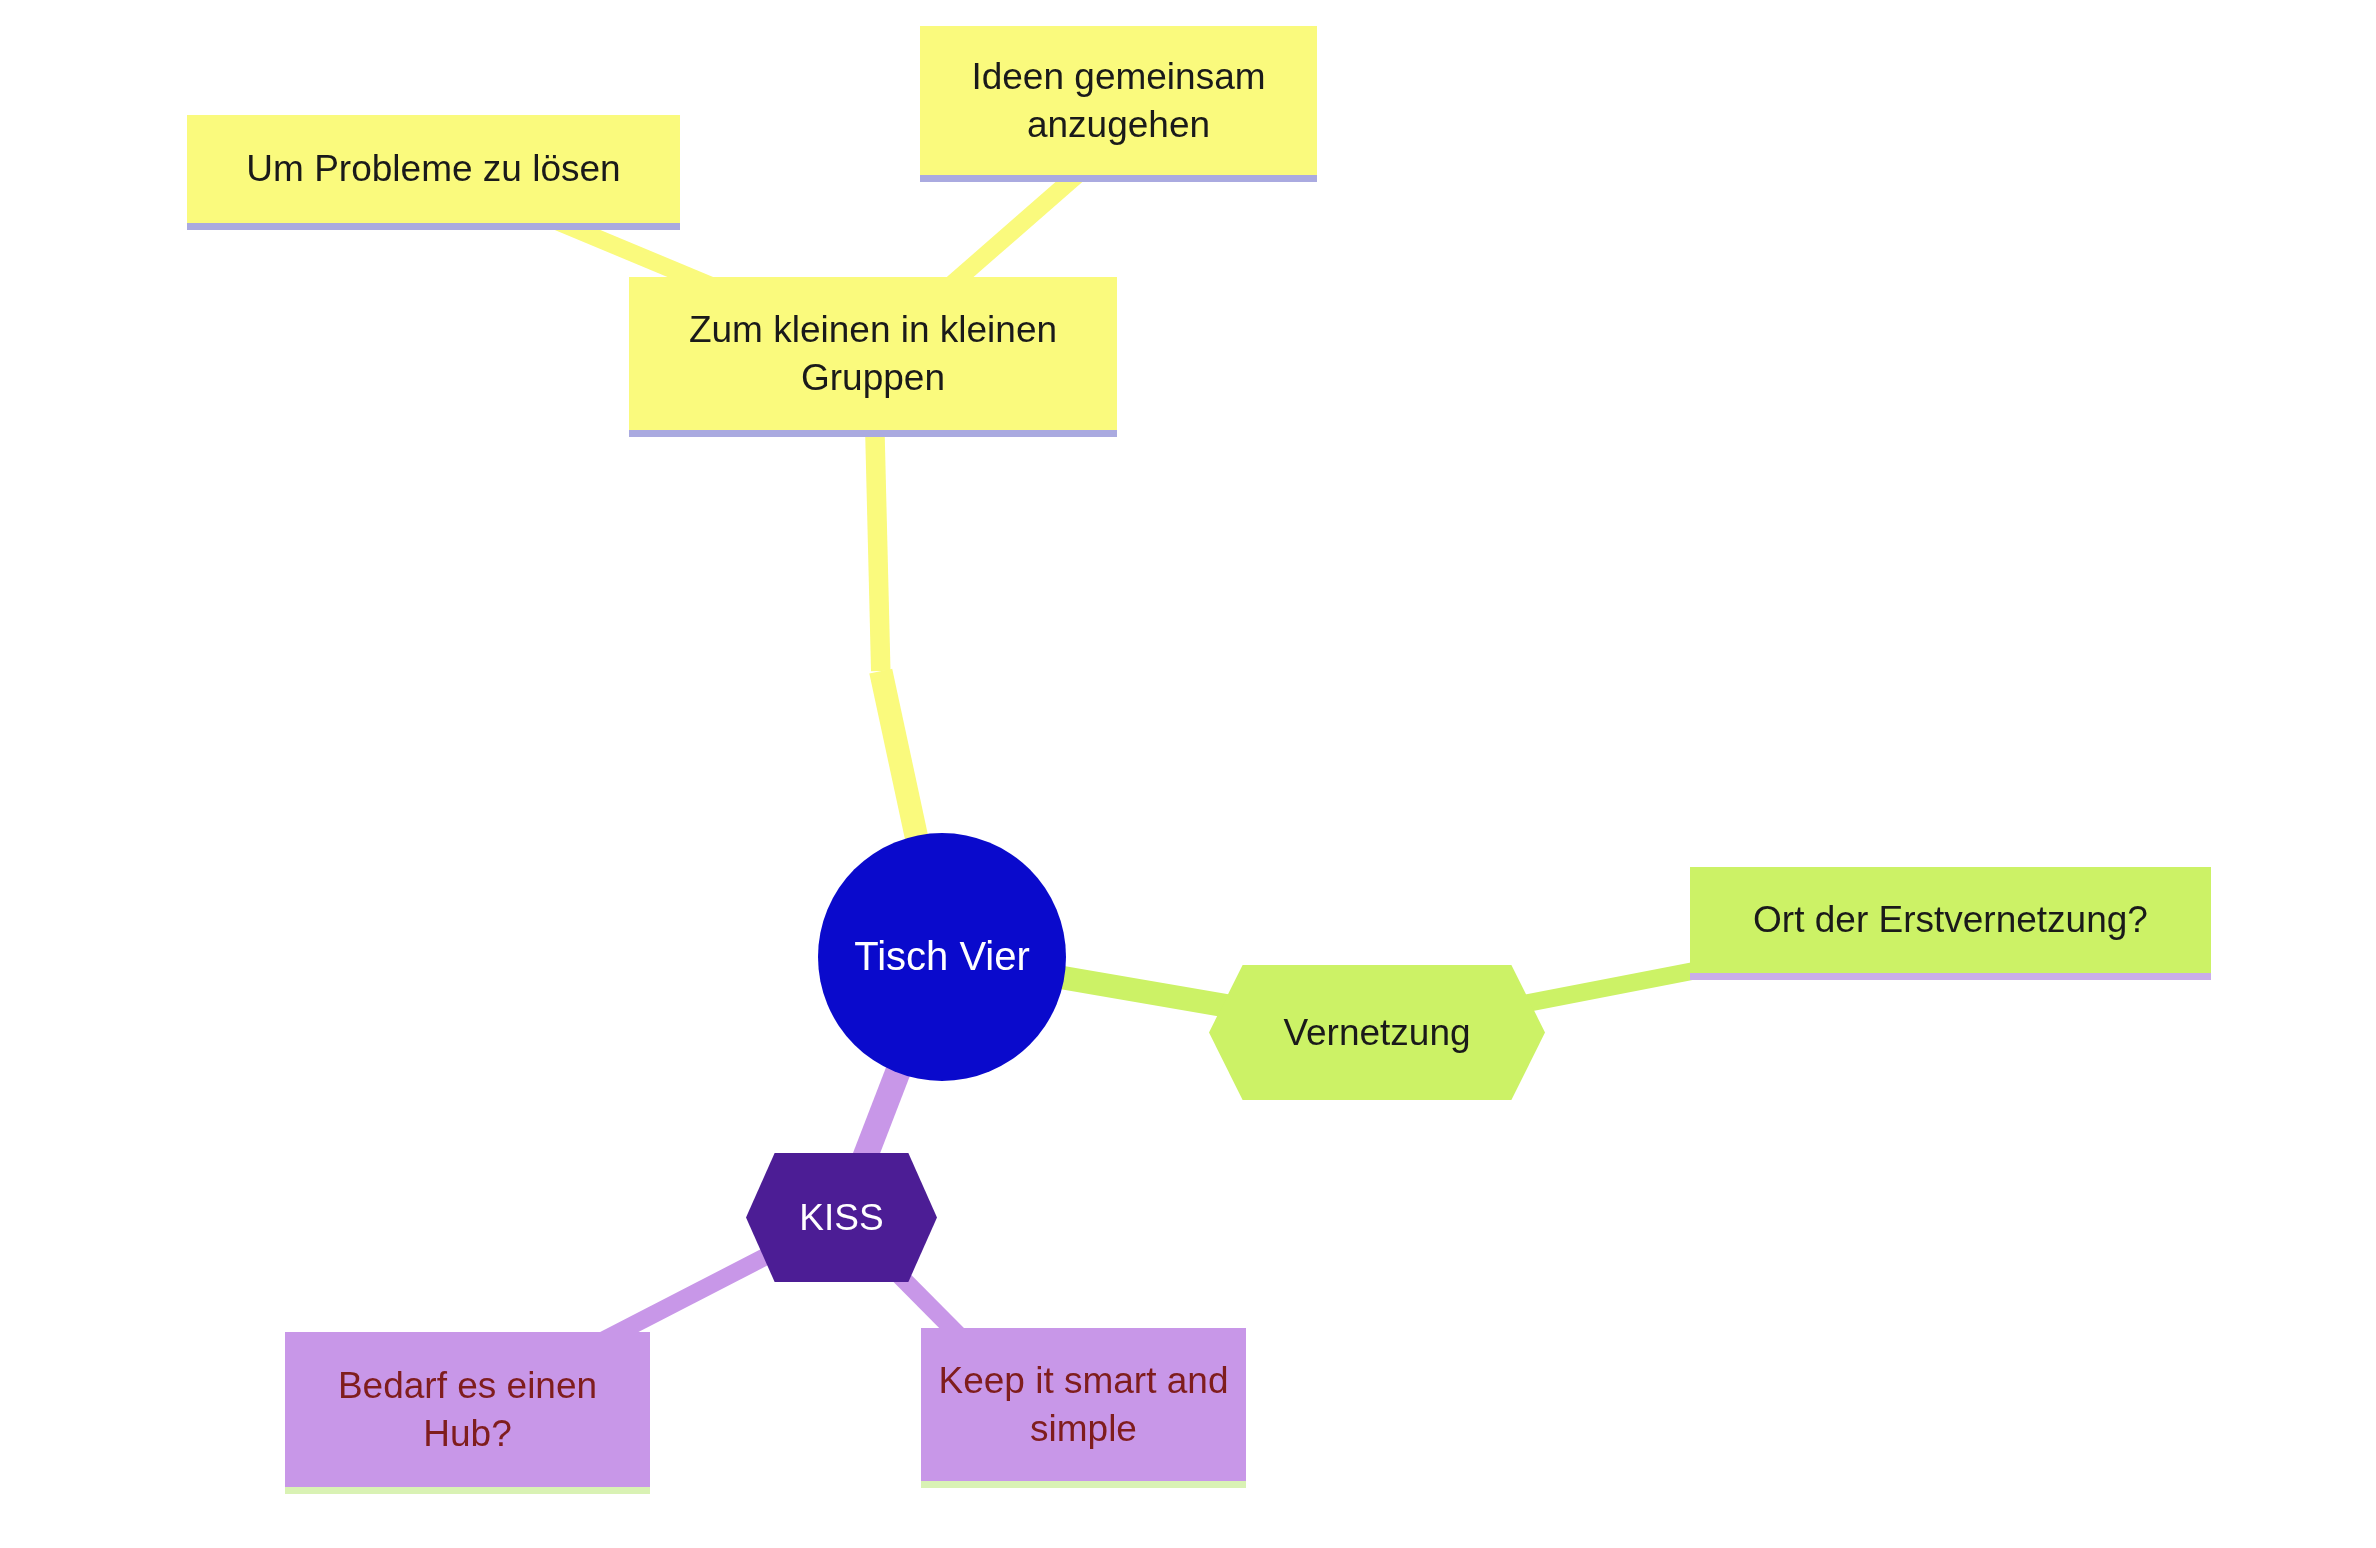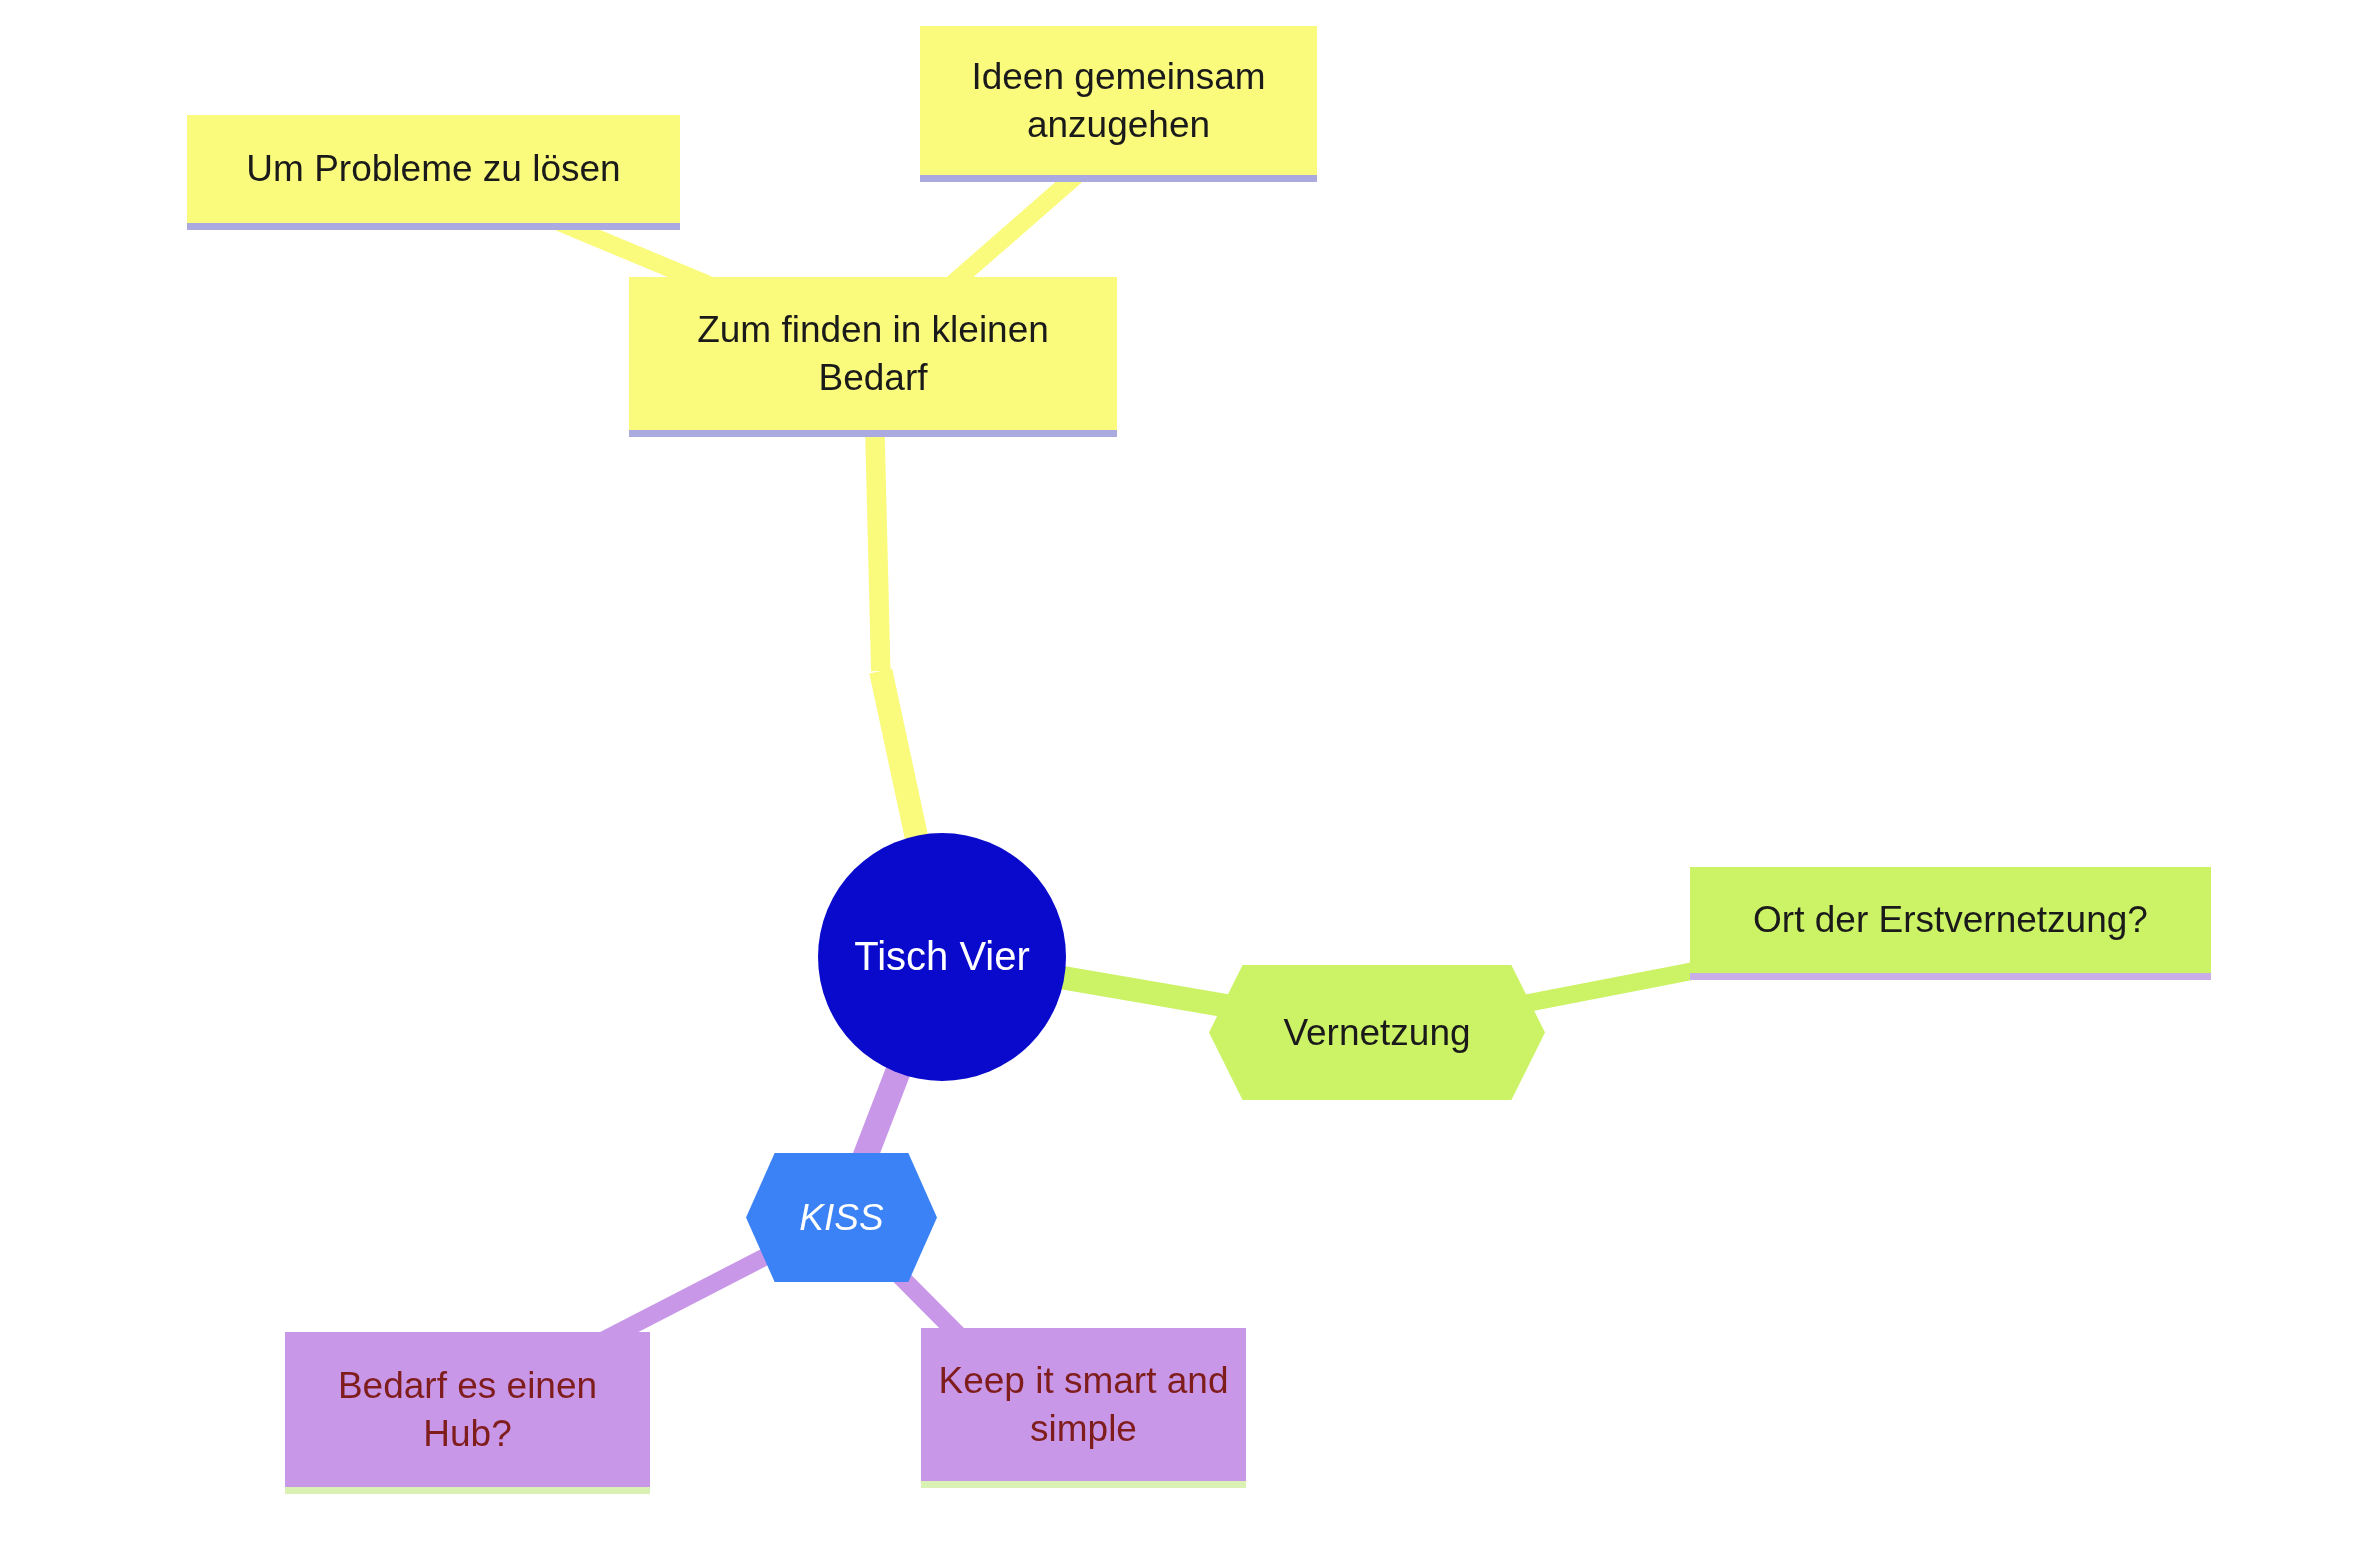--- a/index.html
+++ b/index.html
@@ -36,21 +36,21 @@
     cursor: default;
   }
   
   .rect { padding: 5.9px 13.7px; }
   .rect.yellow  { background: #FAFA7D; border-bottom: 7.8px solid #AAAAE0; }
   .rect.green   { background: #CCF266; border-bottom: 7.8px solid #C9ADE9; }
   .rect.purple  { background: #C897E8; border-bottom: 7.8px solid #D9F2B4; color: #7f1d1d; }
   
   .hex.yellow { background: #FAFA7D; }
   .hex.green  { background: #CCF266; }
-  .hex.purple { background: #3b82f6; color: #FFFFFF; font-style: italic; }
+  .hex.purple { background: #4c1d95; color: #FFFFFF; }
   .hex-wide   { clip-path: polygon(10% 0%, 90% 0%, 100% 50%, 90% 100%, 10% 100%, 0% 50%); }
   .hex-small  { clip-path: polygon(15% 0%, 85% 0%, 100% 50%, 85% 100%, 15% 100%, 0% 50%); }
   
   .root-circle {
     background: #0A0ACC;
     color: #FFFFFF;
     border-radius: 50%;
     font-size: 40px;
   }
   
@@ -87,21 +87,21 @@
 
   <div id="node-um-probleme" class="node rect yellow">
     <span>Um Probleme zu lösen</span>
   </div>
 
   <div id="node-ideen" class="node rect yellow">
     <span>Ideen gemeinsam anzugehen</span>
   </div>
 
   <div id="node-zum-finden" class="node rect yellow">
-    <span>Zum finden in kleinen Bedarf</span>
+    <span>Zum kleinen in kleinen Gruppen</span>
   </div>
 
 
   <div id="node-root" class="node root-circle">
     <span>Tisch Vier</span>
   </div>
 
   <div id="node-vernetzung" class="node hex hex-wide green">
     <span>Vernetzung</span>
   </div>

